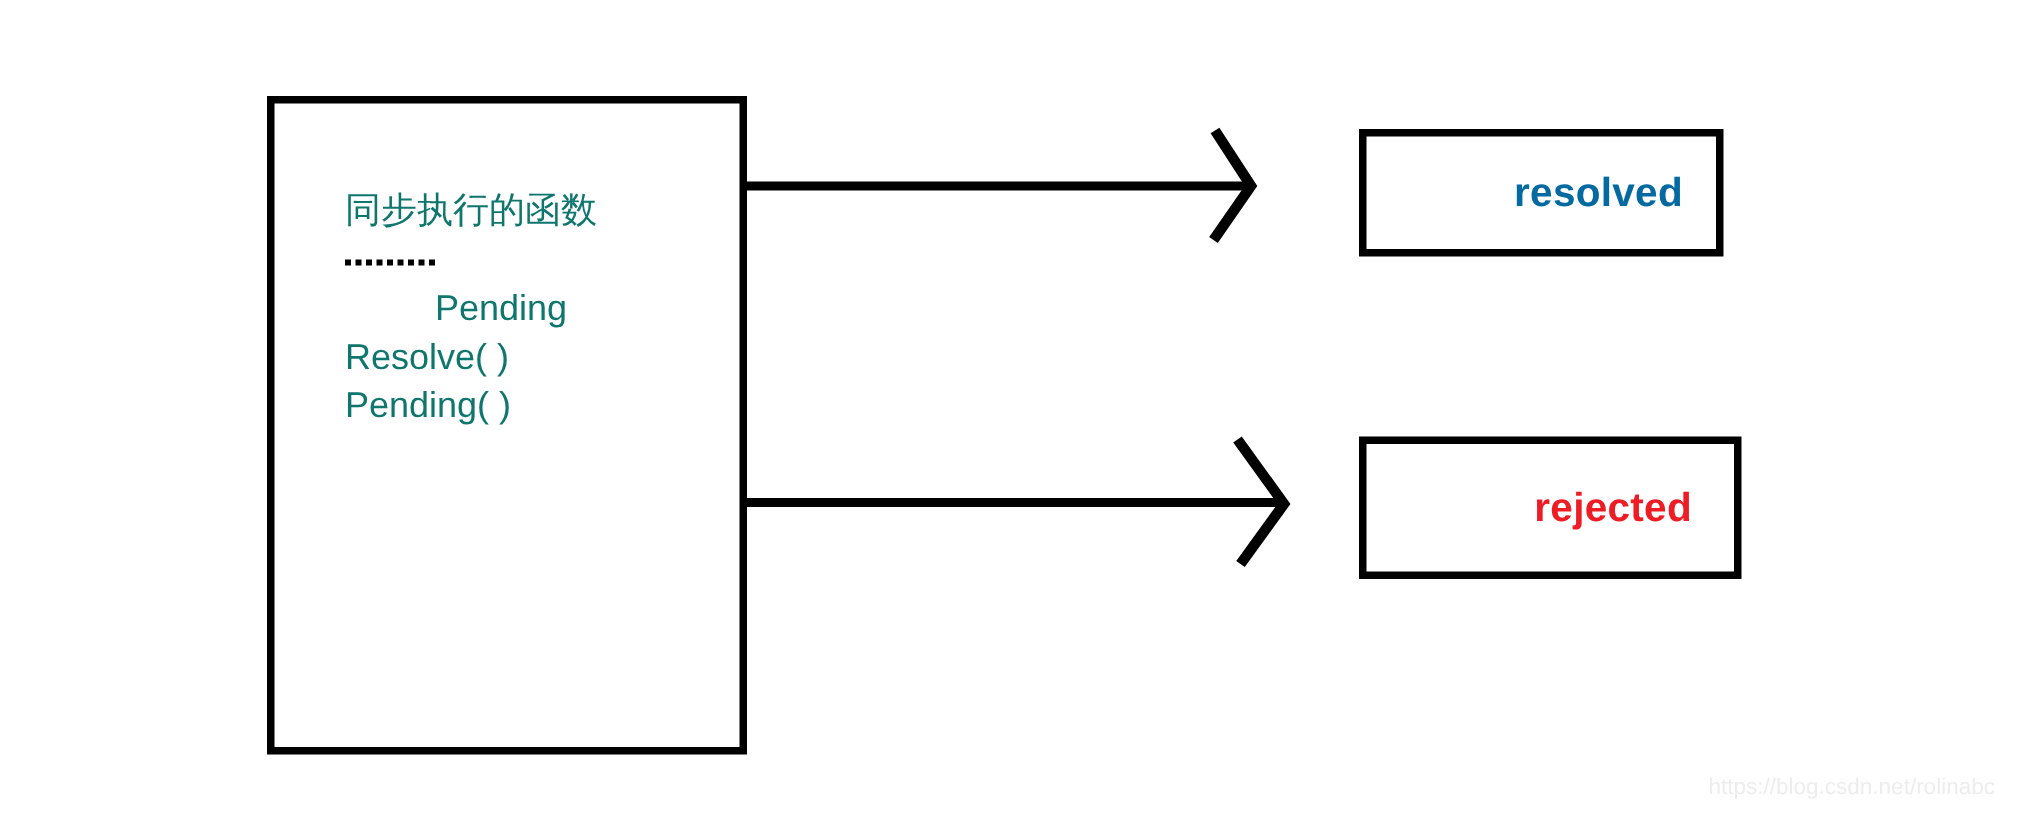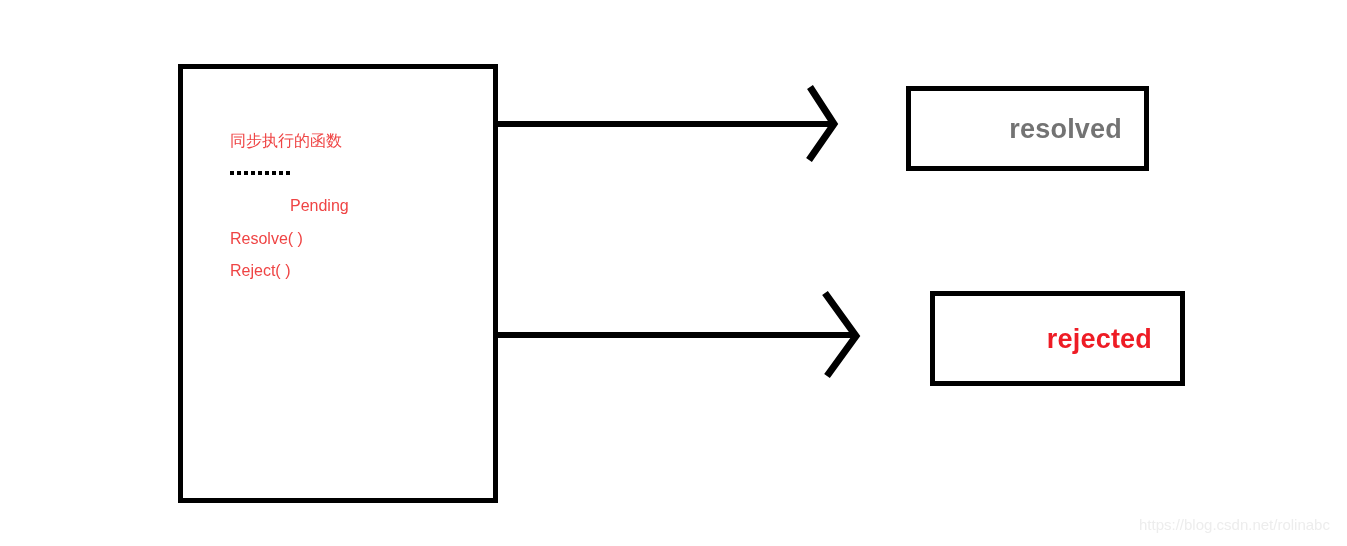--- a/index.html
+++ b/index.html
@@ -38,31 +38,30 @@
     top: 86px;
     width: 243px;
     height: 85px;
   }
 
   #rejected-box {
     left: 906px;
     top: 291px;
     width: 255px;
     height: 95px;
-    margin-left: 24px;
   }
 
   
   #promise-text {
     position: absolute;
     left: 47px;
     top: 56px;
     width: 270px;
-    color: #ef4444;
-    font-size: 16px;
+    color: #0f766e;
+    font-size: 24px;
     line-height: 32.5px;
     white-space: nowrap;
   }
   #promise-text .line {
     display: block;
   }
   #promise-text .indent {
     padding-left: 60px;
   }
 
@@ -143,36 +142,36 @@
 <body>
 
 <div id="canvas">
 
   <div class="box" id="promise-box">
     <div id="promise-text">
       <span class="line">同步执行的函数</span>
       <span class="dots-row" title="........."><span class="dot"></span><span class="dot"></span><span class="dot"></span><span class="dot"></span><span class="dot"></span><span class="dot"></span><span class="dot"></span><span class="dot"></span><span class="dot"></span></span>
       <span class="line indent">Pending</span>
       <span class="line">Resolve( )</span>
-      <span class="line">Reject(  )</span>
+      <span class="line">Pending(  )</span>
     </div>
   </div>
 
   <svg class="arrow-svg" id="arrow-resolved" viewBox="0 0 350 95">
     <line class="arrow-line" x1="4" y1="44" x2="341" y2="44"></line>
     <polyline class="arrow-head" points="316,7 340,44 315,80"></polyline>
   </svg>
 
   <svg class="arrow-svg" id="arrow-rejected" viewBox="0 0 375 100">
     <line class="arrow-line" x1="4" y1="50" x2="363" y2="50"></line>
     <polyline class="arrow-head" points="331,8 362,51 333,91"></polyline>
   </svg>
 
   <div class="box" id="resolved-box">
-    <span class="state-label" id="resolved-label" style="color:#737373">resolved</span>
+    <span class="state-label" id="resolved-label" style="color:#0369a1">resolved</span>
   </div>
 
   <div class="box" id="rejected-box">
     <span class="state-label" id="rejected-label" style="color:#ee1c25">rejected</span>
   </div>
 
   <div id="watermark">https://blog.csdn.net/rolinabc</div>
 
 </div>
 

